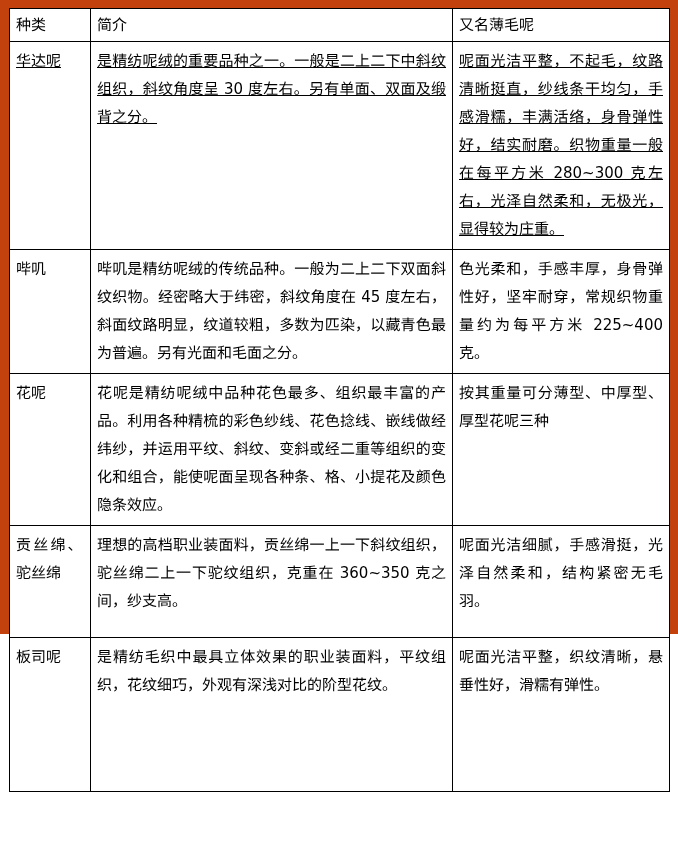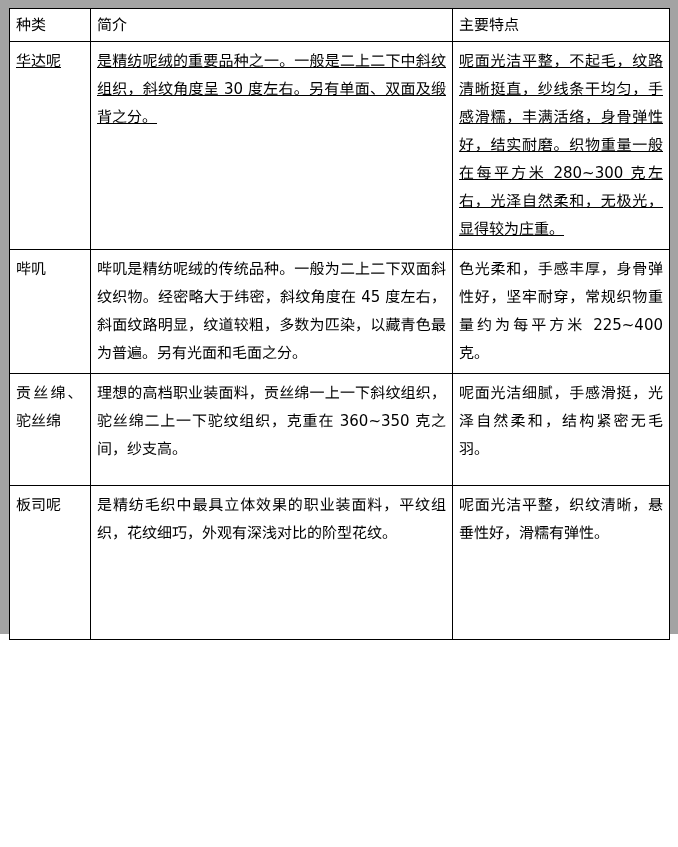--- a/index.html
+++ b/index.html
@@ -13,21 +13,21 @@
     height: 847px;
     font-family: "DejaVu Sans", "Liberation Sans", sans-serif;
     color: #000000;
     overflow: hidden;
   }
 
   .page {
     position: relative;
     width: 678px;
     height: 634px;
-    background: #a3a3a3;
+    background: #c2410c;
     box-sizing: border-box;
   }
 
   table.fabric-table {
     position: absolute;
     left: 9px;
     top: 8px;
     width: 660px;
     border-collapse: collapse;
     table-layout: fixed;
@@ -99,35 +99,40 @@
     <colgroup>
       <col class="c1">
       <col class="c2">
       <col class="c3">
     </colgroup>
     <tbody>
 
       <tr class="header-row">
         <td class="col-kind">种类</td>
         <td class="col-desc">简介</td>
-        <td class="col-feat">主要特点</td>
+        <td class="col-feat">又名薄毛呢</td>
       </tr>
 
       <tr class="row-huadani">
         <td class="col-kind">华达呢</td>
         <td class="col-desc">是精纺呢绒的重要品种之一。一般是二上二下中斜纹组织，斜纹角度呈 30 度左右。另有单面、双面及缎背之分。</td>
         <td class="col-feat">呢面光洁平整，不起毛，纹路清晰挺直，纱线条干均匀，手感滑糯，丰满活络，身骨弹性好，结实耐磨。织物重量一般在每平方米 280~300 克左右，光泽自然柔和，无极光，显得较为庄重。</td>
       </tr>
 
       <tr class="row-biji">
         <td class="col-kind">哔叽</td>
         <td class="col-desc">哔叽是精纺呢绒的传统品种。一般为二上二下双面斜纹织物。经密略大于纬密，斜纹角度在 45 度左右，斜面纹路明显，纹道较粗，多数为匹染，以藏青色最为普遍。另有光面和毛面之分。</td>
         <td class="col-feat">色光柔和，手感丰厚，身骨弹性好，坚牢耐穿，常规织物重量约为每平方米 225~400 克。</td>
       </tr>
 
+      <tr class="row-huani">
+        <td class="col-kind">花呢</td>
+        <td class="col-desc">花呢是精纺呢绒中品种花色最多、组织最丰富的产品。利用各种精梳的彩色纱线、花色捻线、嵌线做经纬纱，并运用平纹、斜纹、变斜或经二重等组织的变化和组合，能使呢面呈现各种条、格、小提花及颜色隐条效应。</td>
+        <td class="col-feat">按其重量可分薄型、中厚型、厚型花呢三种</td>
+      </tr>
 
 
       <tr class="row-gongsimian">
         <td class="col-kind">
           <span class="kind-line justified">贡丝绵、</span>
           <span class="kind-line">驼丝绵</span>
         </td>
         <td class="col-desc">理想的高档职业装面料，贡丝绵一上一下斜纹组织，驼丝绵二上一下驼纹组织，克重在 360~350 克之间，纱支高。</td>
         <td class="col-feat">呢面光洁细腻，手感滑挺，光泽自然柔和，结构紧密无毛羽。</td>
       </tr>

